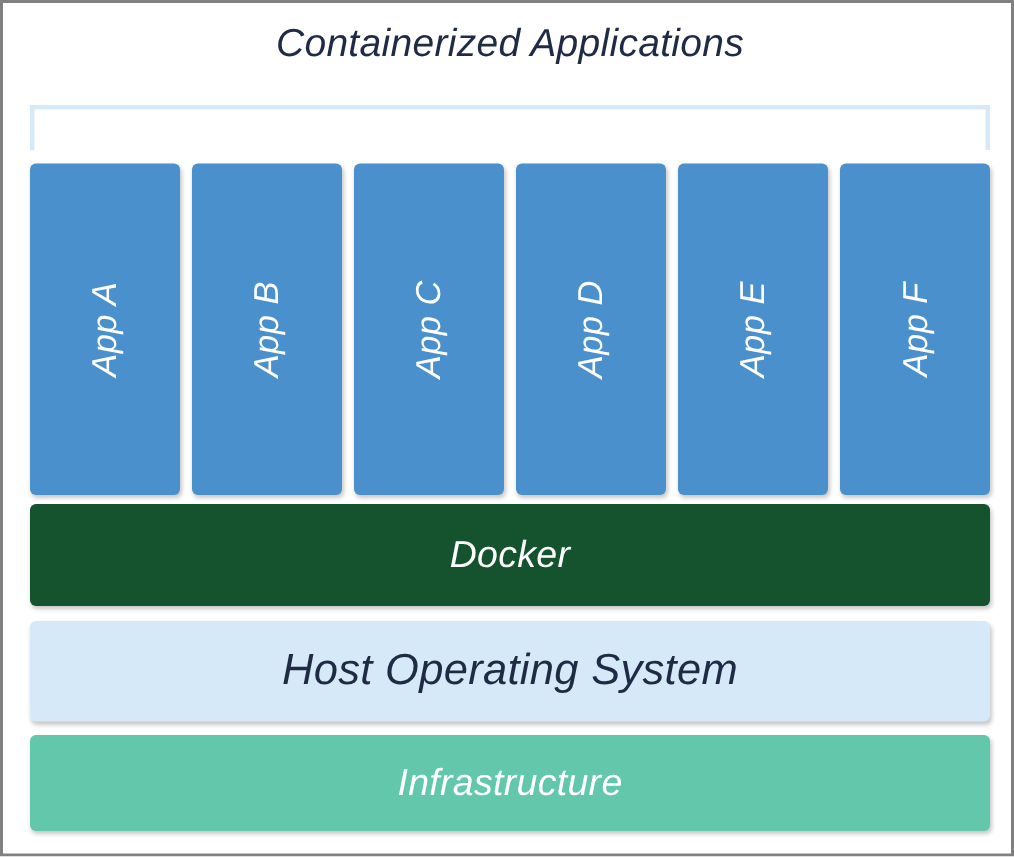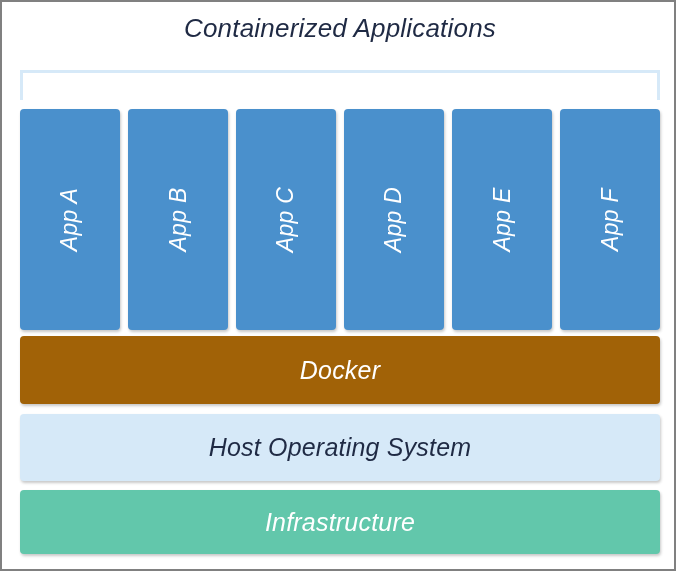--- a/index.html
+++ b/index.html
@@ -90,35 +90,35 @@
     box-shadow: 1px 2px 3px rgba(0,0,0,0.22);
   }
   .band-label {
     white-space: nowrap;
     letter-spacing: 0.2px;
   }
 
   .band-docker {
     top: 334px;
     height: 68px;
-    background: #a16207;
+    background: #14532d;
   }
   .band-docker .band-label {
     color: #ffffff;
     font-size: 25px;
   }
 
   .band-host {
     top: 412px;
     height: 67px;
     background: #d6e9f8;
   }
   .band-host .band-label {
     color: #1f2a44;
-    font-size: 25px;
+    font-size: 29px;
   }
 
   .band-infra {
     top: 488px;
     height: 64px;
     background: #62c7ab;
   }
   .band-infra .band-label {
     color: #ffffff;
     font-size: 25px;

